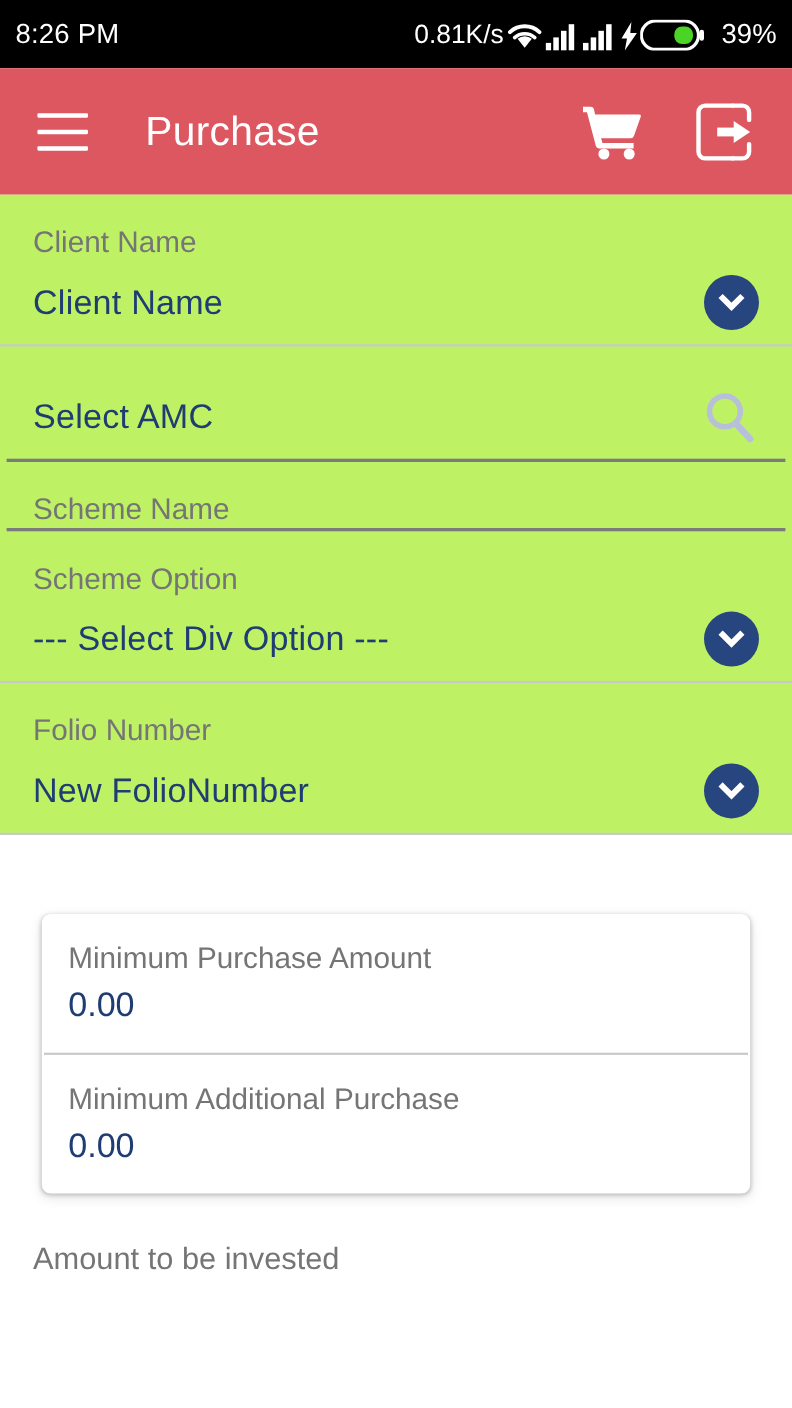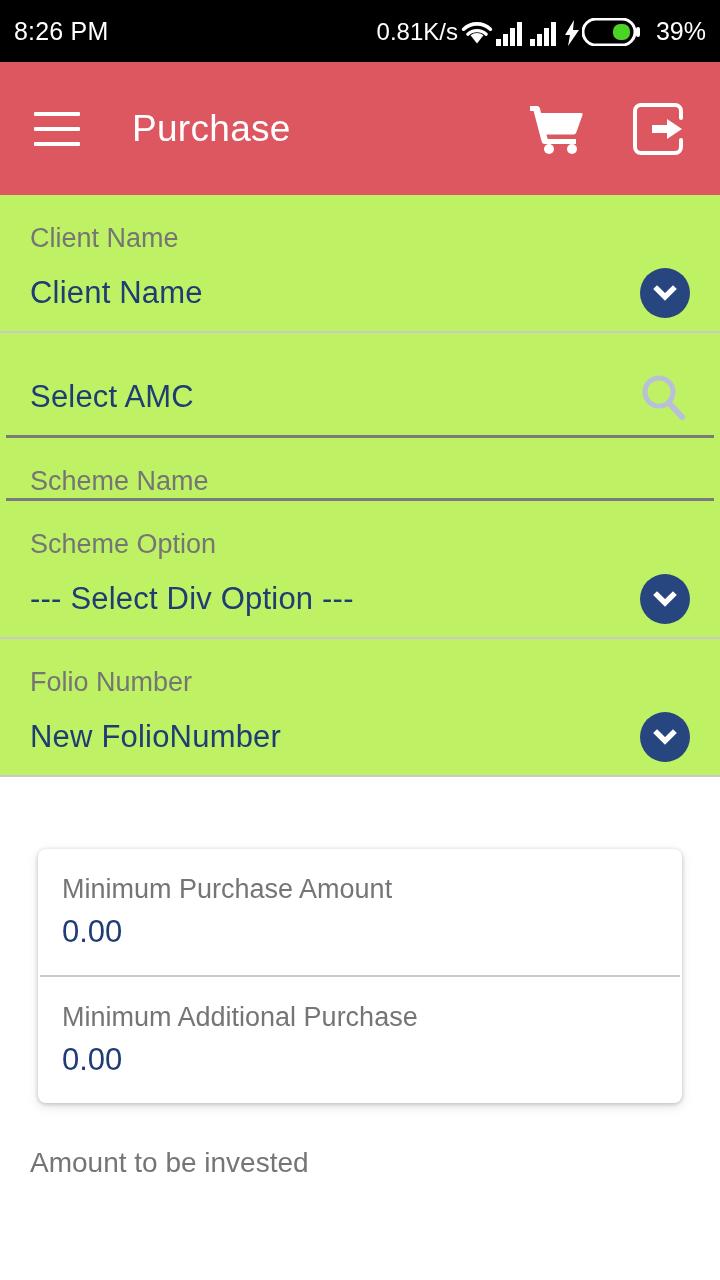--- a/index.html
+++ b/index.html
@@ -46,21 +46,21 @@
     margin-left: 14px;
   }
   .ico {
     display: inline-flex;
     align-items: center;
     justify-content: center;
   }
 
   
   .appbar {
-    height: 133px;
+    height: 115px;
     background: #dd5761;
     display: flex;
     align-items: center;
     padding: 0 26px 0 34px;
     box-sizing: border-box;
   }
   .hamburger {
     width: 46px;
     height: 34px;
     display: flex;

